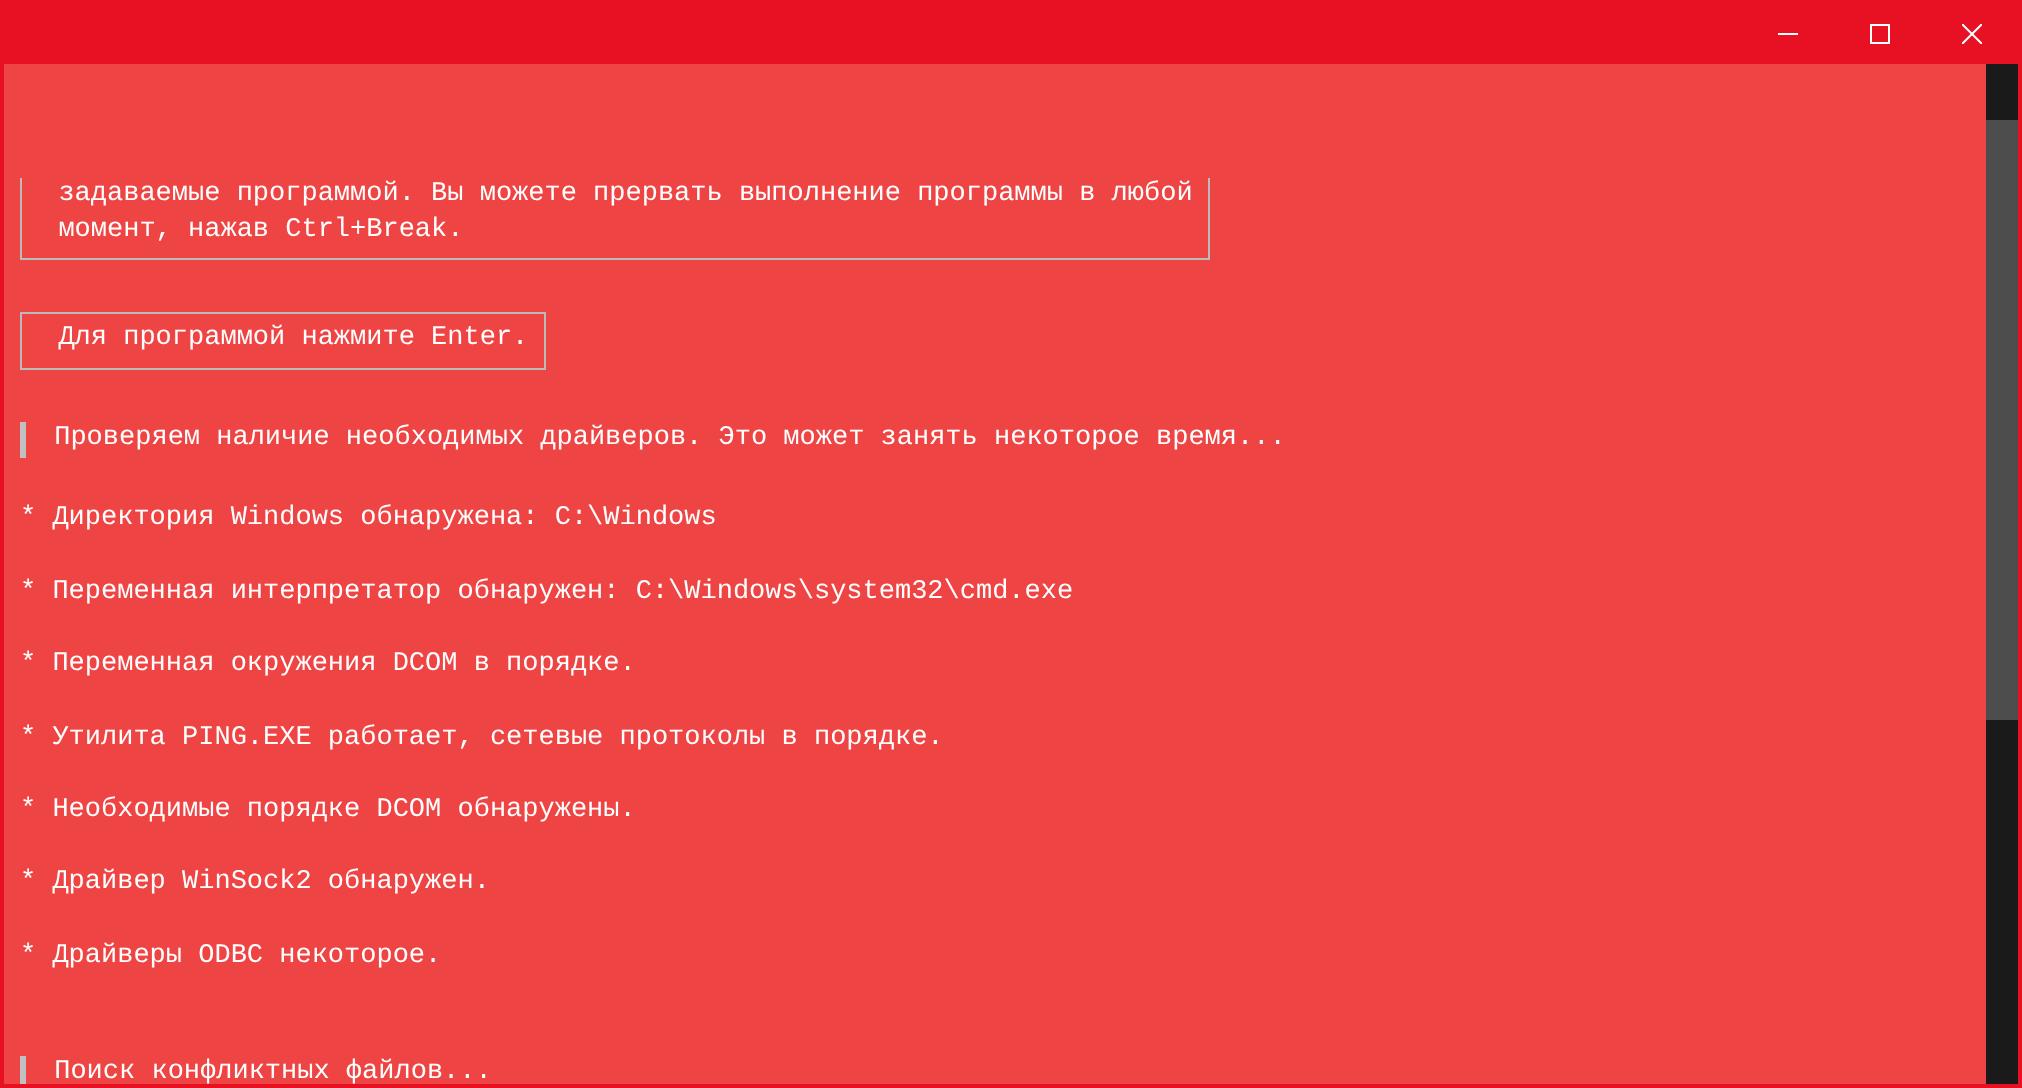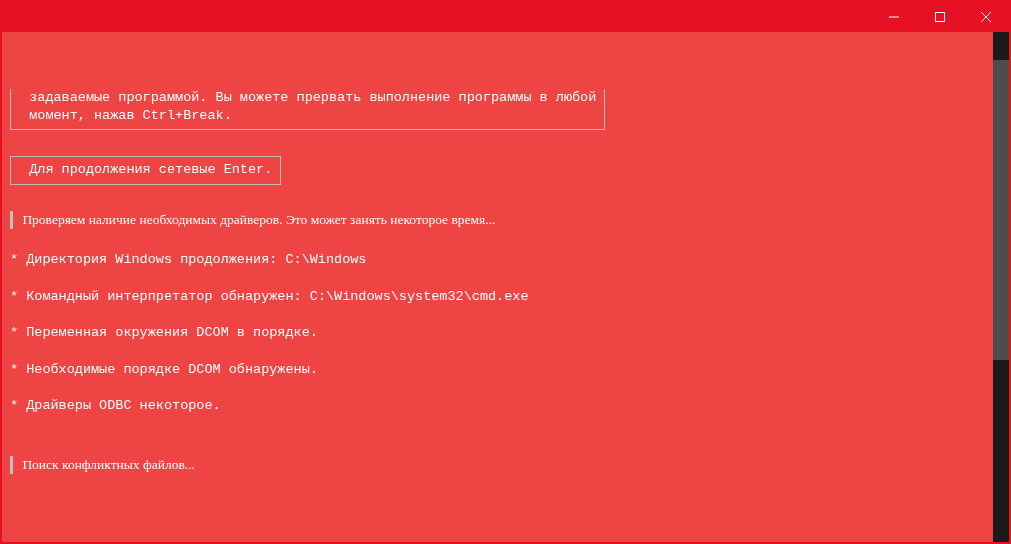--- a/index.html
+++ b/index.html
@@ -80,21 +80,20 @@
       border-top: none;
       display: inline-block;
       padding: 0 8px 4px 2px;
       margin-bottom: 4px;
     }
     .block-indent {
       border-left: 3px solid #c0c0c0;
       padding-left: 6px;
       margin: 4px 0;
       white-space: pre-wrap;
-      font-family: Liberation Serif, serif;
     }
     .terminal-content {
       padding-right: 18px;
     }
   </style>
 </head>
 <body>
 
 <div class="titlebar">
   <div class="window-controls">
@@ -115,27 +114,29 @@
         </svg>
     </div>
   </div>
 </div>
 
 <div class="terminal">
   <div class="terminal-content">
 <div class="boxed-top">  задаваемые программой. Вы можете прервать выполнение программы в любой
   момент, нажав Ctrl+Break.</div>
 
-<div class="boxed">  Для продолжения сетевые Enter.</div>
+<div class="boxed">  Для программой нажмите Enter.</div>
 
 <div class="block-indent"> Проверяем наличие необходимых драйверов. Это может занять некоторое время...</div>
-<div>* Директория Windows продолжения: C:\Windows</div>
-<div>* Командный интерпретатор обнаружен: C:\Windows\system32\cmd.exe</div>
+<div>* Директория Windows обнаружена: C:\Windows</div>
+<div>* Переменная интерпретатор обнаружен: C:\Windows\system32\cmd.exe</div>
 <div>* Переменная окружения DCOM в порядке.</div>
+<div>* Утилита PING.EXE работает, сетевые протоколы в порядке.</div>
 <div>* Необходимые порядке DCOM обнаружены.</div>
+<div>* Драйвер WinSock2 обнаружен.</div>
 <div>* Драйверы ODBC некоторое.</div>
 
 <div class="block-indent"> Поиск конфликтных файлов...</div>
 
 
   </div>
   <div class="scrollbar">
     <div class="scrollbar-thumb"></div>
   </div>
 </div>

